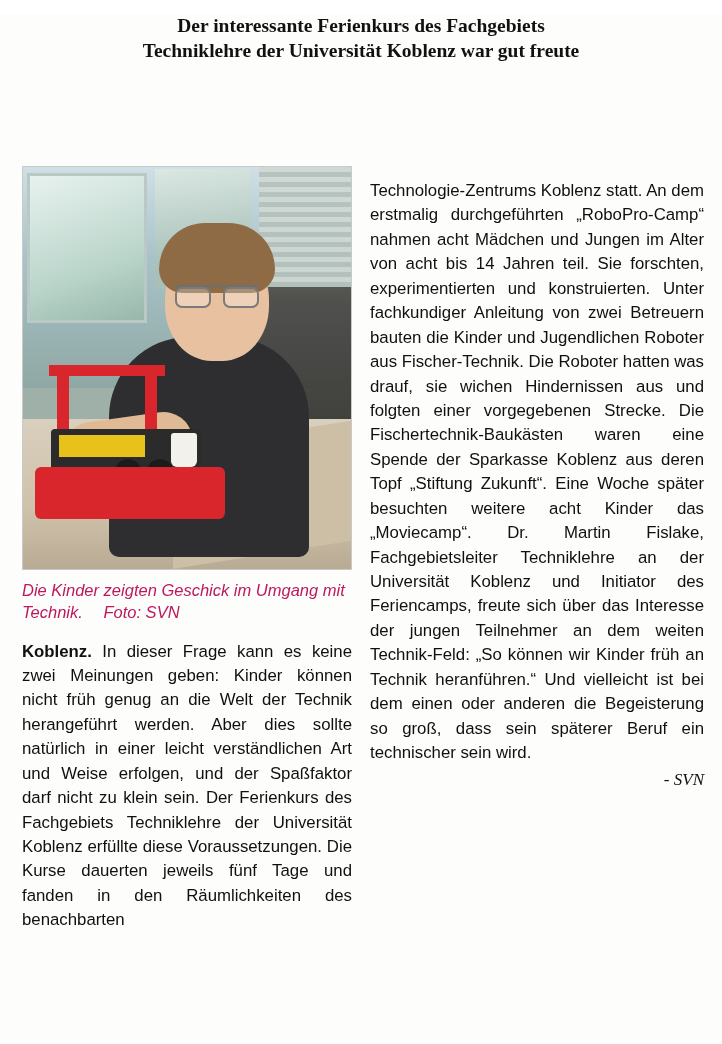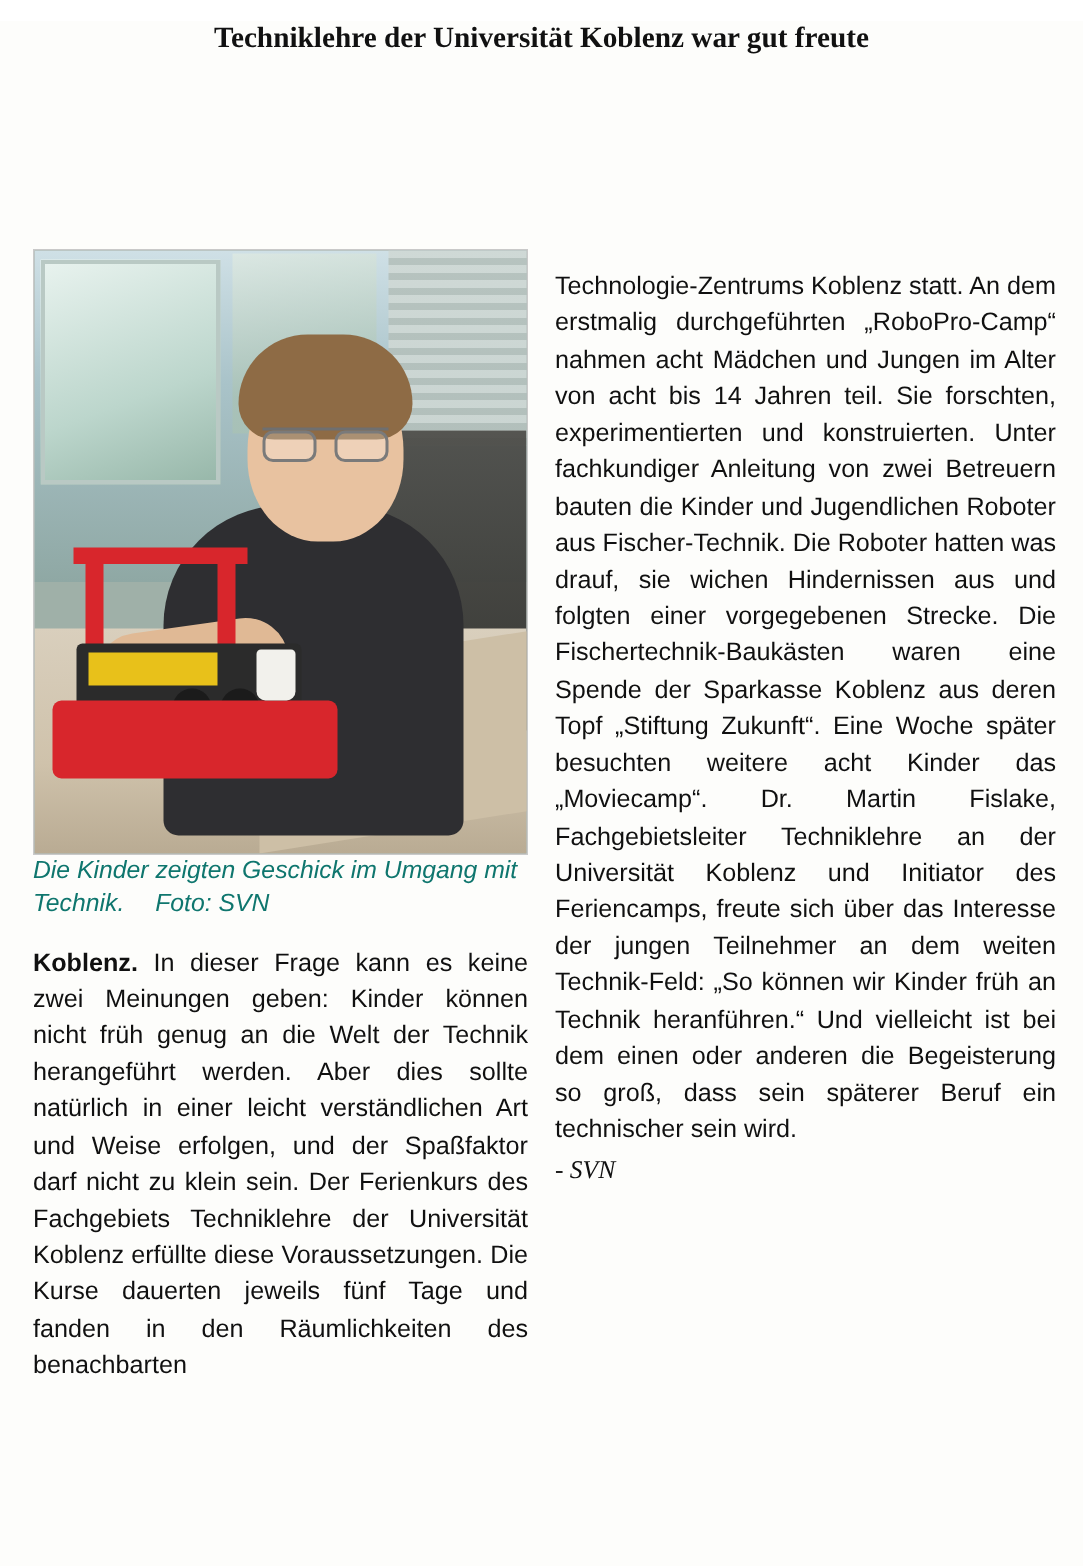--- a/index.html
+++ b/index.html
@@ -205,22 +205,22 @@
     left: 148px; top: 266px;
     width: 26px; height: 34px;
     background: #f2f1ec;
     border-radius: 3px 3px 6px 6px;
   }
   .caption {
     font-family: "Liberation Sans", sans-serif;
     font-style: italic;
     font-size: 16.5px;
     line-height: 1.32;
-    margin-top: 0;
-    color: #0f766e;
+    margin-top: 10px;
+    color: #be185d;
   }
   .caption .credit {
     margin-left: 16px;
   }
   .body-text {
     font-family: "Liberation Sans", sans-serif;
     font-size: 16.8px;
     line-height: 1.455;
     text-align: justify;
     color: #101010;
@@ -228,21 +228,21 @@
   }
   .col-left .body-text {
     margin-top: 16px;
   }
   .lead-in {
     font-weight: bold;
     margin-top: 12px;
   }
   .sig {
     display: block;
-    text-align: left;
+    text-align: right;
     font-style: italic;
     font-family: "Liberation Serif", serif;
     font-size: 17px;
     margin-top: 2px;
   }
   .col-right .body-text {
     margin-top: 13px;
   }
   .faint {
     position: absolute;
@@ -255,20 +255,21 @@
     user-select: none;
   }
 </style>
 </head>
 <body>
 
 <div class="page">
 
 
   <div class="subhead">
+    <div>Der interessante Ferienkurs des Fachgebiets</div>
     <div>Techniklehre der Universität Koblenz war gut freute</div>
   </div>
 
   <div class="columns">
 
     <div class="col-left">
 
       <div class="photo">
         <div class="bg-wall"></div>
         <div class="window"></div>

